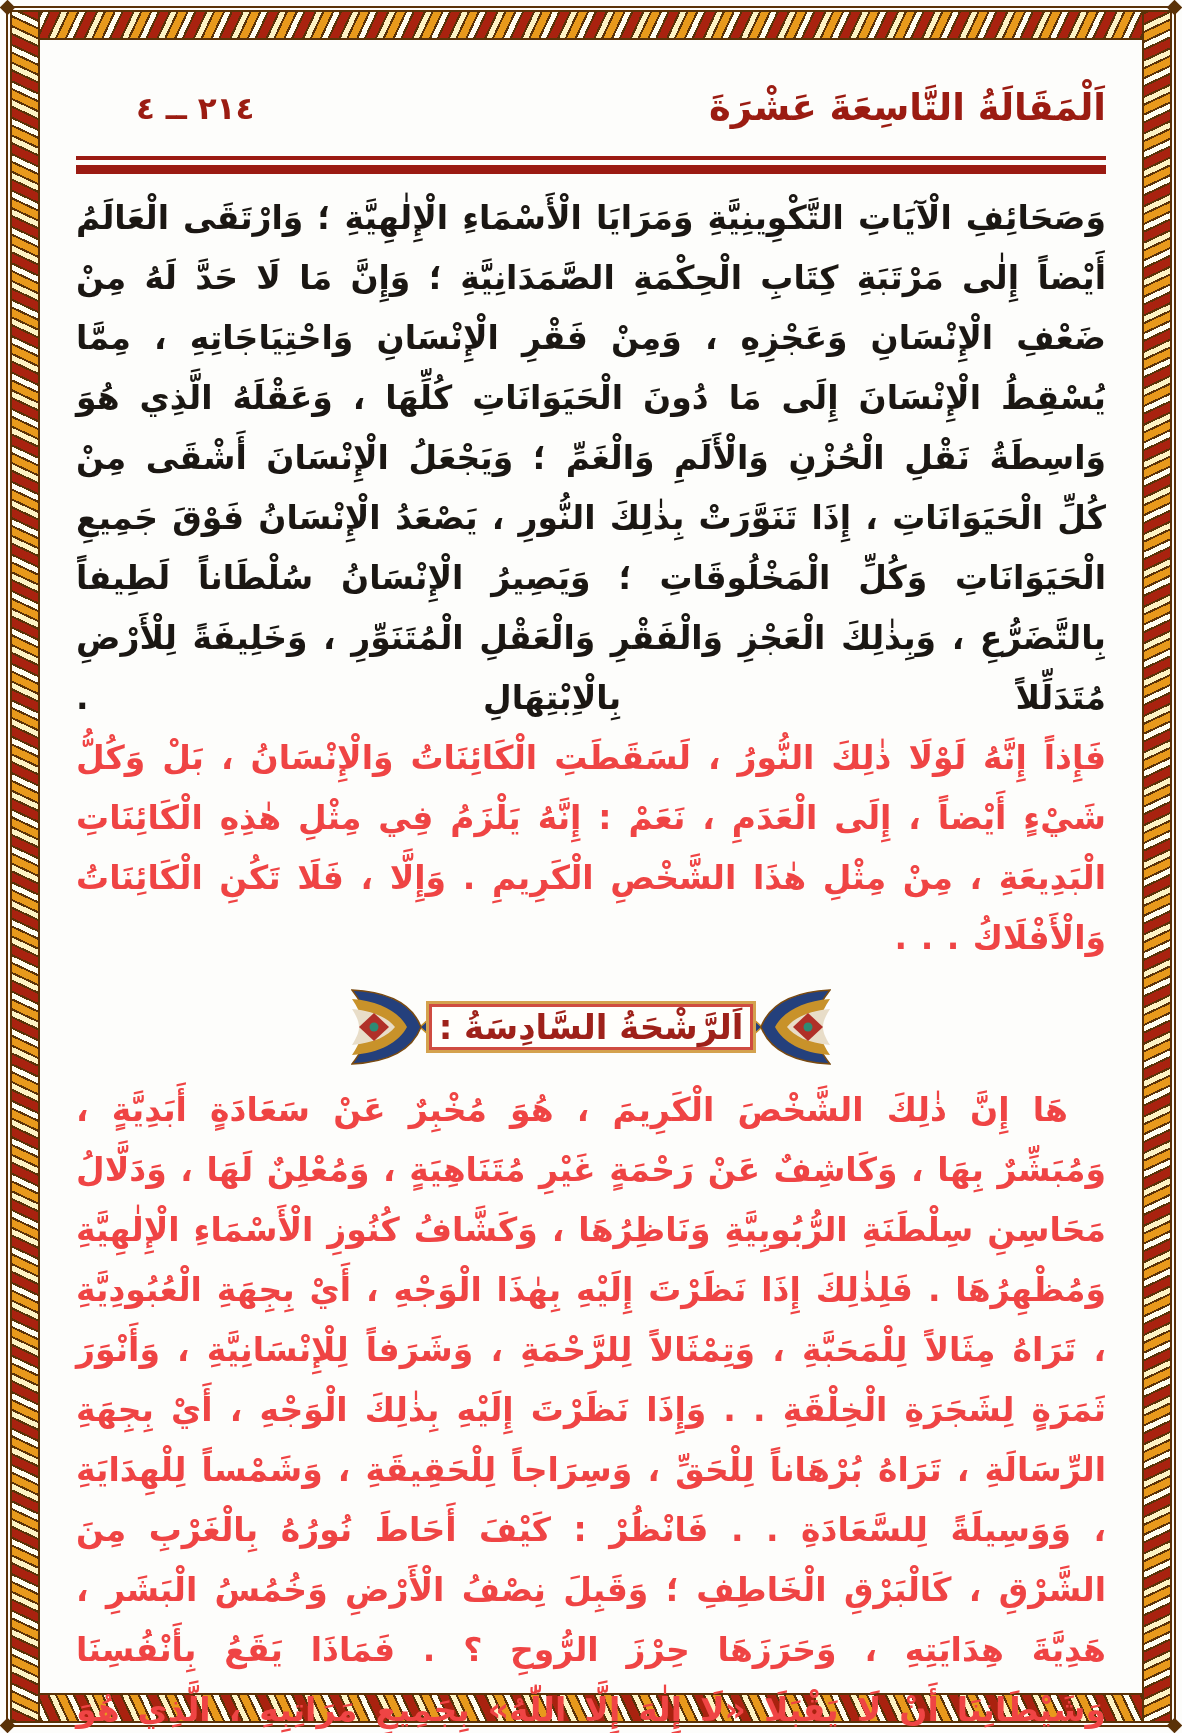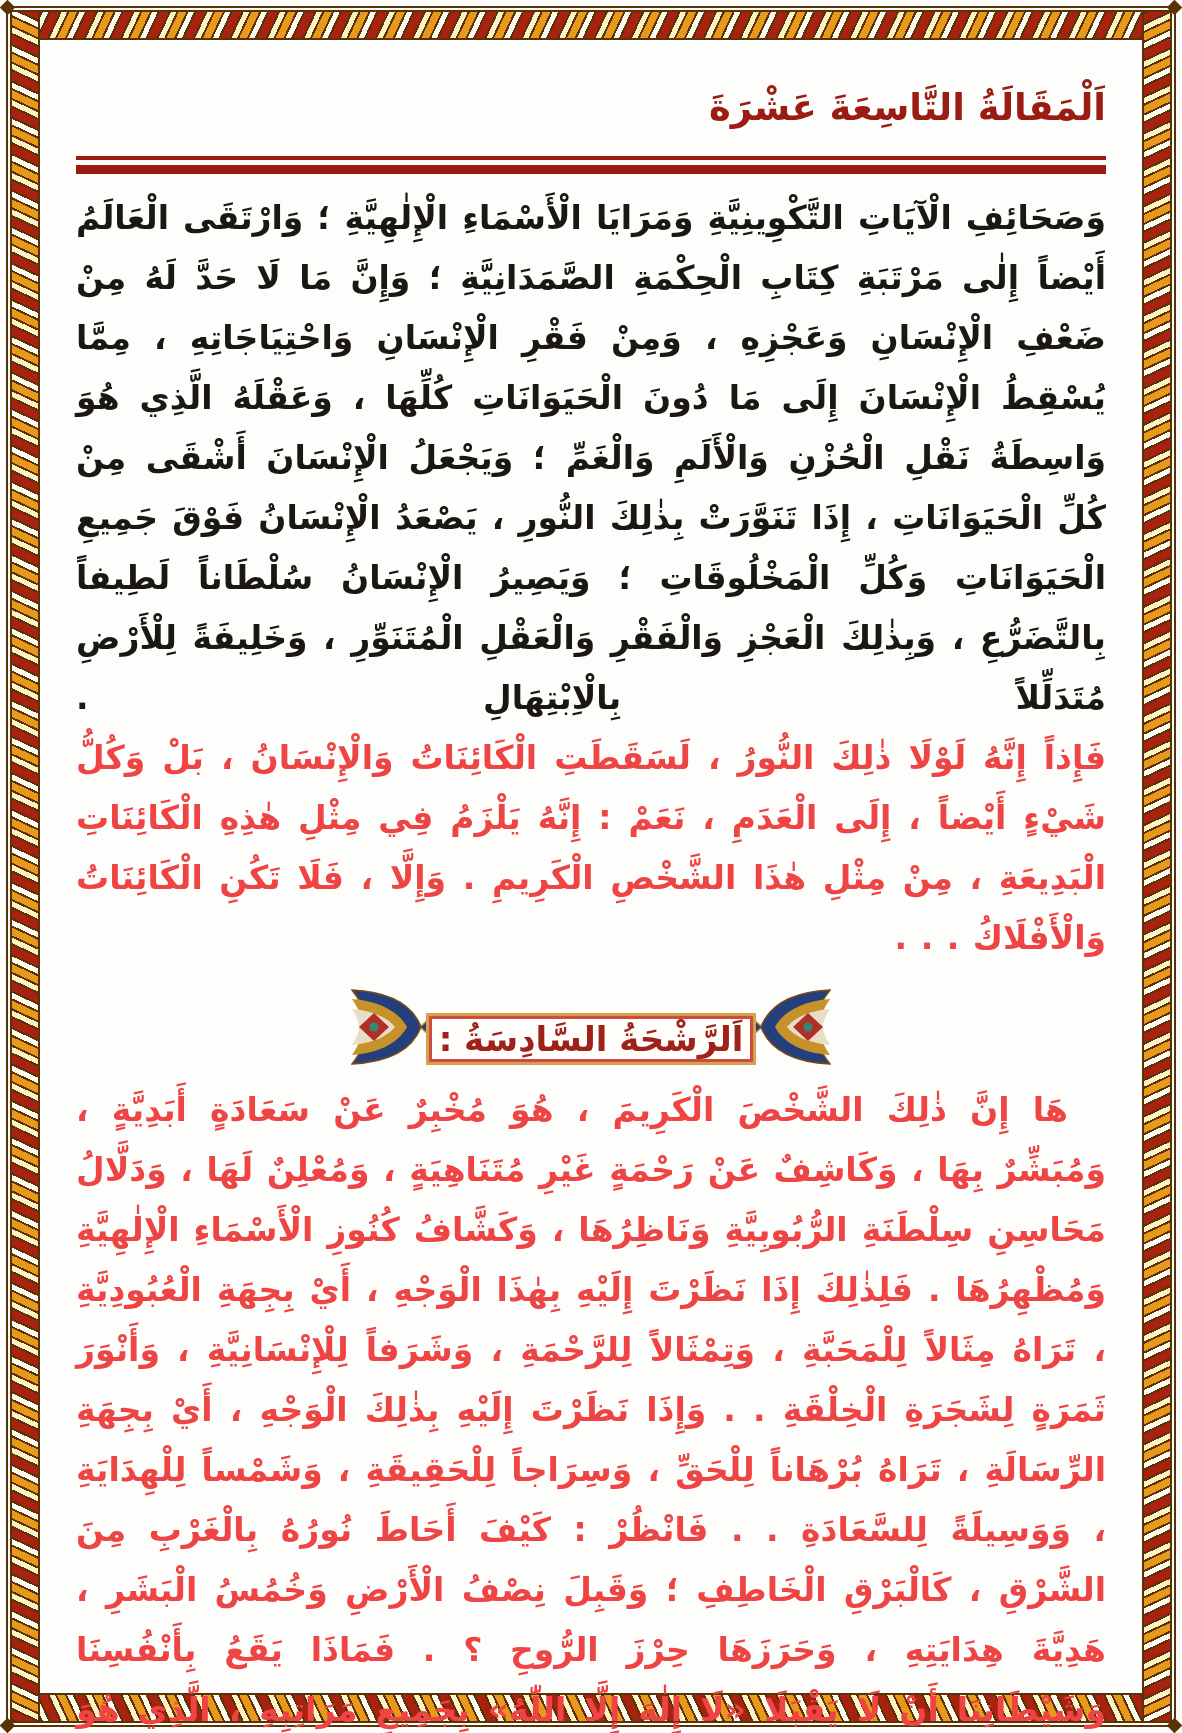--- a/index.html
+++ b/index.html
@@ -61,21 +61,21 @@
   }
   .black { color: #1b1713; }
   .red   { color: #ef4444; }
   .justify-last { text-align-last: justify; }
   .indent { text-indent: 38px; }
 
   
   .section-ornament {
     width: 480px; height: 82px;
     margin: 18px auto 12px auto;
-    display: flex; align-items: flex-end;
+    display: flex; align-items: center;
   }
   .finial { flex: 0 0 92px; height: 78px; align-self: center; }
   .finial svg { display: block; }
   .finial-right svg { transform: scaleX(-1); }
   .sec-box {
     flex: 1 1 auto;
     margin: 6px -14px;
     background: #fffefb;
     border: 3px solid #cf4b40;
     box-shadow: 0 0 0 3px #d4a24e;
@@ -100,20 +100,21 @@
   <div class="chain chain-right"></div>
   <div class="pip pip-tl"></div>
   <div class="pip pip-tr"></div>
   <div class="pip pip-bl"></div>
   <div class="pip pip-br"></div>
 
   <div class="content">
 
     <div class="hdr">
       <div class="hdr-title">اَلْمَقَالَةُ التَّاسِعَةَ عَشْرَةَ</div>
+      <div class="hdr-num">٢١٤ ــ ٤</div>
     </div>
 
     <div class="double-rule">
       <div class="thin"></div>
       <div class="gap"></div>
       <div class="thick"></div>
     </div>
 
     <p class="para black justify-last">وَصَحَائِفِ الْآيَاتِ التَّكْوِينِيَّةِ وَمَرَايَا الْأَسْمَاءِ الْإِلٰهِيَّةِ ؛ وَارْتَقَى الْعَالَمُ أَيْضاً إِلٰى مَرْتَبَةِ كِتَابِ الْحِكْمَةِ الصَّمَدَانِيَّةِ ؛ وَإِنَّ مَا لَا حَدَّ لَهُ مِنْ ضَعْفِ الْإِنْسَانِ وَعَجْزِهِ ، وَمِنْ فَقْرِ الْإِنْسَانِ وَاحْتِيَاجَاتِهِ ، مِمَّا يُسْقِطُ الْإِنْسَانَ إِلَى مَا دُونَ الْحَيَوَانَاتِ كُلِّهَا ، وَعَقْلَهُ الَّذِي هُوَ وَاسِطَةُ نَقْلِ الْحُزْنِ وَالْأَلَمِ وَالْغَمِّ ؛ وَيَجْعَلُ الْإِنْسَانَ أَشْقَى مِنْ كُلِّ الْحَيَوَانَاتِ ، إِذَا تَنَوَّرَتْ بِذٰلِكَ النُّورِ ، يَصْعَدُ الْإِنْسَانُ فَوْقَ جَمِيعِ الْحَيَوَانَاتِ وَكُلِّ الْمَخْلُوقَاتِ ؛ وَيَصِيرُ الْإِنْسَانُ سُلْطَاناً لَطِيفاً بِالتَّضَرُّعِ ، وَبِذٰلِكَ الْعَجْزِ وَالْفَقْرِ وَالْعَقْلِ الْمُتَنَوِّرِ ، وَخَلِيفَةً لِلْأَرْضِ مُتَدَلِّلاً بِالْاِبْتِهَالِ .</p>
 

